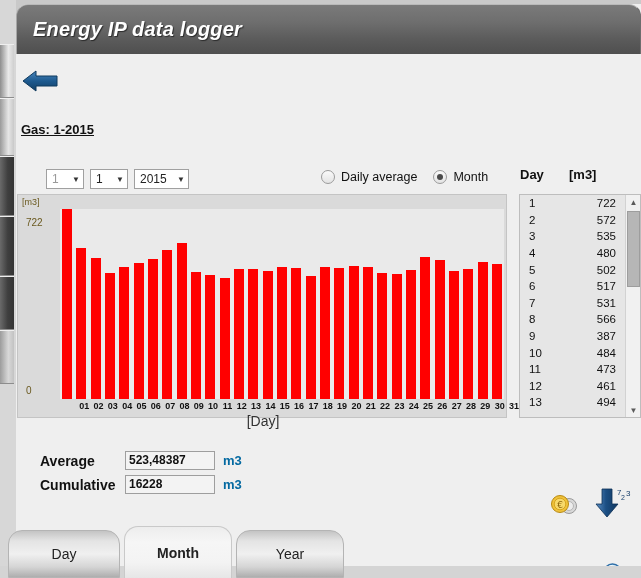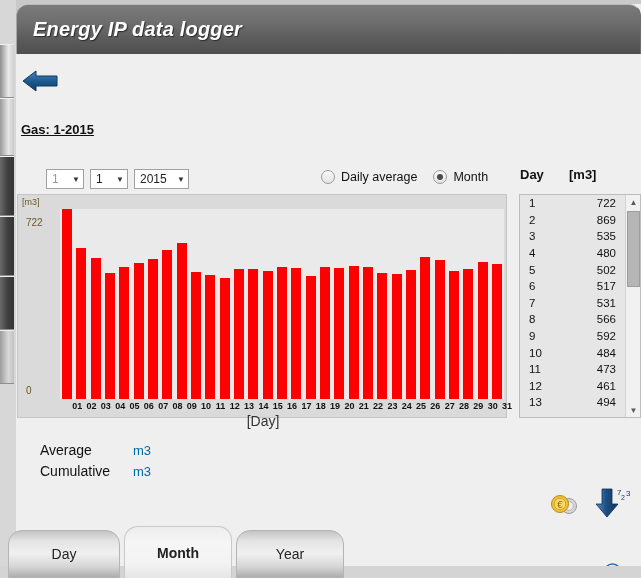--- a/index.html
+++ b/index.html
@@ -72,37 +72,37 @@
 
   
   .chart-box{position:absolute;left:1px;top:140px;width:490px;height:224px;background:#dadada;border:1px solid #c4c4c4;box-sizing:border-box;}
   .y-unit{position:absolute;left:4px;top:2px;font-size:9px;color:#6b5a20;}
   .y-top{position:absolute;left:8px;top:22px;font-size:10px;color:#6b5a20;}
   .y-bot{position:absolute;left:8px;top:190px;font-size:10px;color:#6b5a20;}
   .plot{position:absolute;left:42px;top:14px;width:444px;height:190px;background:#eaeaea;}
   .bars{position:absolute;left:0;bottom:0;width:444px;height:190px;display:flex;align-items:flex-end;gap:0;}
   .bar-cell{flex:1;height:100%;display:flex;align-items:flex-end;justify-content:center;}
   .bar{width:10px;background:#ff0000;}
-  .xticks{position:absolute;left:52px;top:206px;width:444px;display:flex;}
+  .xticks{position:absolute;left:59px;top:206px;width:444px;display:flex;}
   .xtick{flex:1;text-align:center;font-size:9px;font-weight:bold;color:#111;}
   .x-unit{position:absolute;left:0;top:218px;width:490px;text-align:center;font-size:14px;color:#333;}
 
   
   .list-box{position:absolute;left:503px;top:140px;width:122px;height:224px;background:#e6e6e6;border:1px solid #bdbdbd;box-sizing:border-box;}
   .list-scroll{position:absolute;left:0;top:0;width:105px;height:222px;overflow:hidden;}
   .lrow{height:16.6px;display:flex;align-items:center;font-size:11.5px;color:#111;}
   .lrow .d{width:40px;padding-left:9px;box-sizing:border-box;}
   .lrow .v{width:56px;text-align:right;}
   .vscroll{position:absolute;right:0;top:0;width:15px;height:222px;background:#f1f1f1;border-left:1px solid #d2d2d2;box-sizing:border-box;}
   .sb-arrow{width:15px;height:14px;display:flex;align-items:center;justify-content:center;font-size:8px;color:#5a5a5a;}
   .sb-arrow.down{position:absolute;bottom:0;left:0;}
   .sb-thumb{position:absolute;left:1px;top:16px;width:13px;height:76px;background:#b6b6b6;border:1px solid #9d9d9d;box-sizing:border-box;}
 
   
-  .totals{position:absolute;left:24px;top:388px;font-size:14px;color:#111;}
+  .totals{position:absolute;left:24px;top:397px;font-size:14px;color:#111;font-weight:bold;}
   .trow{display:flex;align-items:center;margin-bottom:5px;}
   .tlabel{width:85px;font-size:14px;color:#111;}
   .tinput{width:90px;height:19px;border:1px solid #9e9e9e;background:#f3f3f3;font-size:12px;color:#111;
     padding:0 3px;box-sizing:border-box;line-height:17px;}
   .tunit{margin-left:8px;font-size:13px;color:#0369a1;}
 
   
   .coin-icon{position:absolute;left:534px;top:440px;width:30px;height:22px;}
   .dl-icon{position:absolute;left:578px;top:432px;width:40px;height:36px;}
   .thermo-icon{position:absolute;left:572px;top:505px;width:62px;height:62px;}
@@ -324,21 +324,21 @@
       </div>
 
       <div class="list-box">
         <div class="list-scroll" id="listrows">
             <div class="lrow">
               <span class="d">1</span>
               <span class="v">722</span>
             </div>
             <div class="lrow">
               <span class="d">2</span>
-              <span class="v">869</span>
+              <span class="v">572</span>
             </div>
             <div class="lrow">
               <span class="d">3</span>
               <span class="v">535</span>
             </div>
             <div class="lrow">
               <span class="d">4</span>
               <span class="v">480</span>
             </div>
             <div class="lrow">
@@ -352,21 +352,21 @@
             <div class="lrow">
               <span class="d">7</span>
               <span class="v">531</span>
             </div>
             <div class="lrow">
               <span class="d">8</span>
               <span class="v">566</span>
             </div>
             <div class="lrow">
               <span class="d">9</span>
-              <span class="v">592</span>
+              <span class="v">387</span>
             </div>
             <div class="lrow">
               <span class="d">10</span>
               <span class="v">484</span>
             </div>
             <div class="lrow">
               <span class="d">11</span>
               <span class="v">473</span>
             </div>
             <div class="lrow">
@@ -381,24 +381,26 @@
         <div class="vscroll">
           <div class="sb-arrow">▲</div>
           <div class="sb-thumb"></div>
           <div class="sb-arrow down">▼</div>
         </div>
       </div>
 
       <div class="totals">
         <div class="trow">
           <div class="tlabel">Average</div>
+          <div class="tinput">523,48387</div>
           <div class="tunit">m3</div>
         </div>
         <div class="trow">
           <div class="tlabel">Cumulative</div>
+          <div class="tinput">16228</div>
           <div class="tunit">m3</div>
         </div>
       </div>
 
       <div class="coin-icon">
         <svg width="30" height="22" viewBox="0 0 30 22">
           <circle cx="19" cy="12" r="7.5" fill="#d8d8d8" stroke="#9a9a9a"></circle>
           <circle cx="19" cy="12" r="4.5" fill="#ececec" stroke="#b5b5b5"></circle>
           <circle cx="10" cy="10" r="8.5" fill="#f0c23a" stroke="#b88a14"></circle>
           <circle cx="10" cy="10" r="5.8" fill="#f7d96a" stroke="#d7a51f"></circle>

